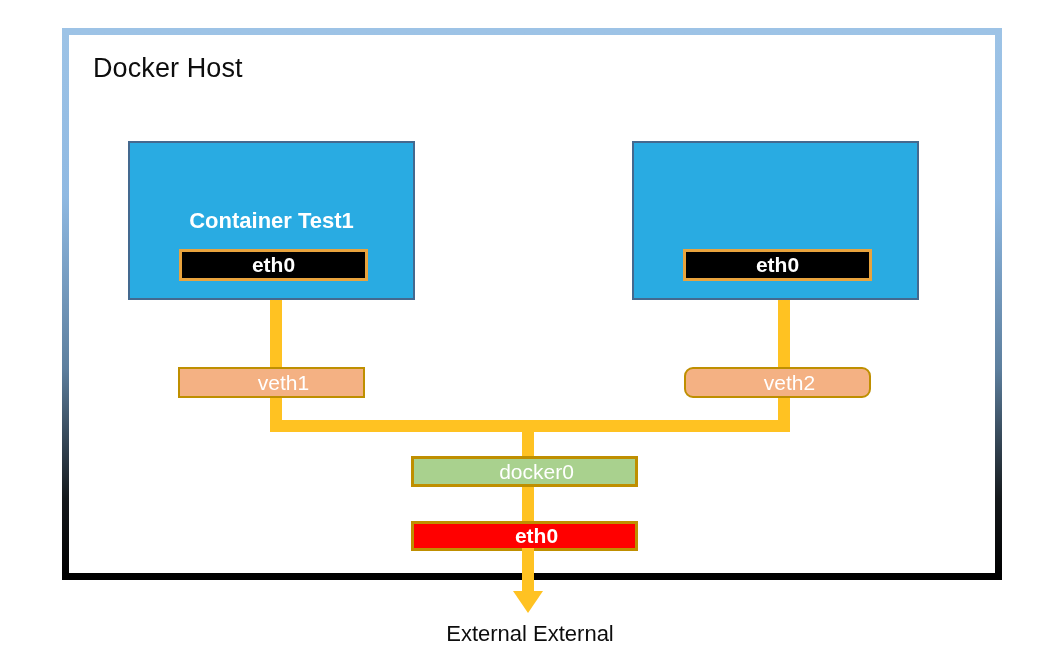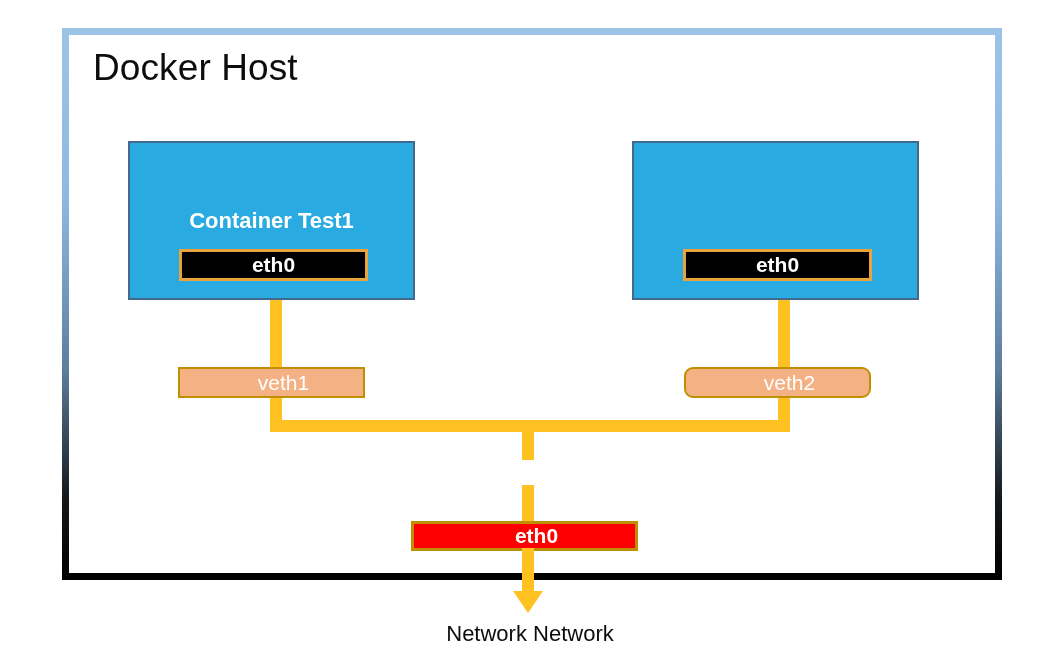--- a/index.html
+++ b/index.html
@@ -29,21 +29,21 @@
     box-sizing: border-box;
     border-style: solid;
     border-width: 7px;
     border-image: linear-gradient(to bottom, #9dc3e6 0%, #8fb9e2 30%, #5d7f9e 62%, #15191c 86%, #000000 100%) 1;
     z-index: 1;
   }
   .host-title {
     position: absolute;
     left: 93px;
     top: 51px;
-    font-size: 37px;
+    font-size: 27px;
     line-height: 34px;
     color: #0d0d0d;
     letter-spacing: 0.1px;
     white-space: nowrap;
     z-index: 6;
   }
 
   
   .wire {
     position: absolute;
@@ -177,18 +177,19 @@
     <div class="eth-inner">eth0</div>
   </div>
 
   <div class="container-box" style="left:632px; top:141px;">
     <div class="eth-inner">eth0</div>
   </div>
 
   <div class="bar bar-veth" style="left:178px; top:367px;">veth1</div>
   <div class="bar bar-veth" style="left:684px; top:367px;border-radius:9px;">veth2</div>
 
+  <div class="bar bar-docker0" style="left:411px; top:456px;">docker0</div>
 
   <div class="bar bar-eth-red" style="left:411px; top:521px;">eth0</div>
 
-  <div class="ext-label">Network Network</div>
+  <div class="ext-label">External External</div>
 
 </div>
 
 </body></html>

